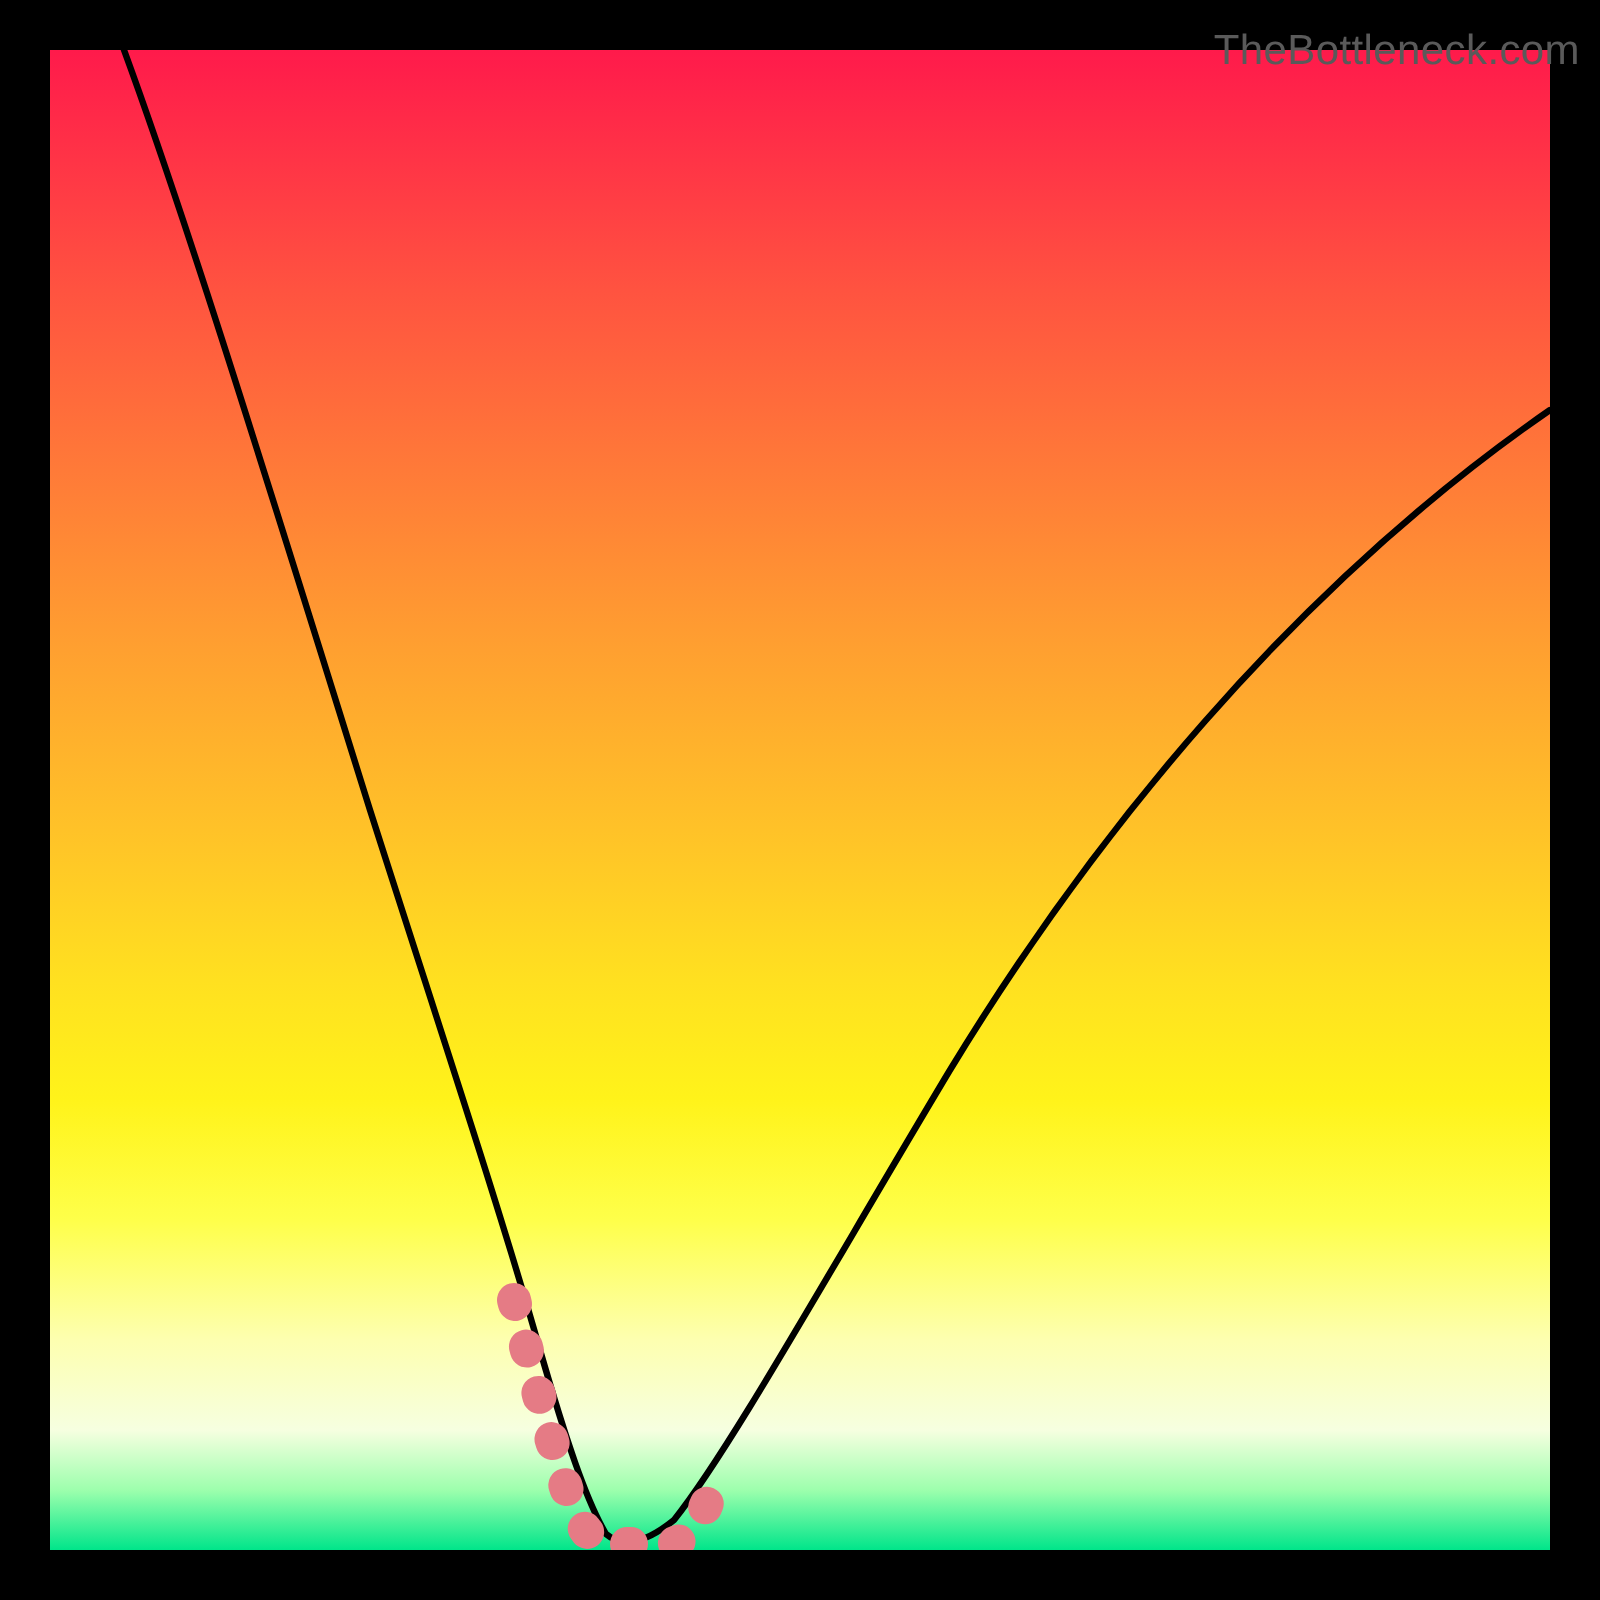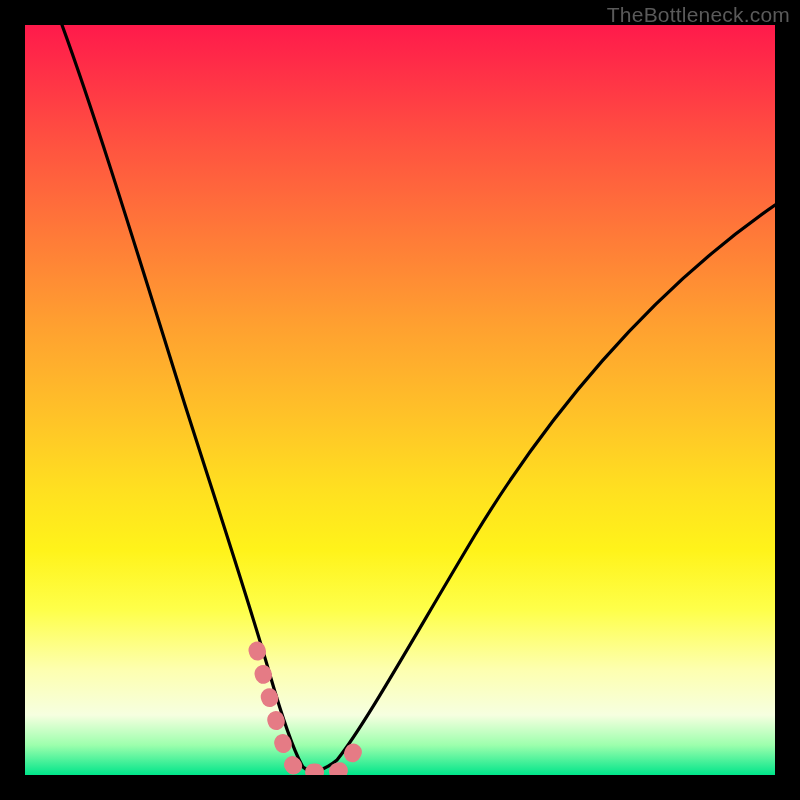--- a/index.html
+++ b/index.html
@@ -43,21 +43,21 @@
       #9dffad 96%,
       #00e58a 100%
     );
   }
   svg.curve {
     position: absolute;
     inset: 0;
   }
   .watermark {
     position: absolute;
-    top: 3px;
+    top: 14px;
     right: 10px;
     color: #5a5a5a;
     font-size: 21px;
     font-weight: 500;
     letter-spacing: 0.2px;
   }
 </style>
 </head>
 <body>
 

